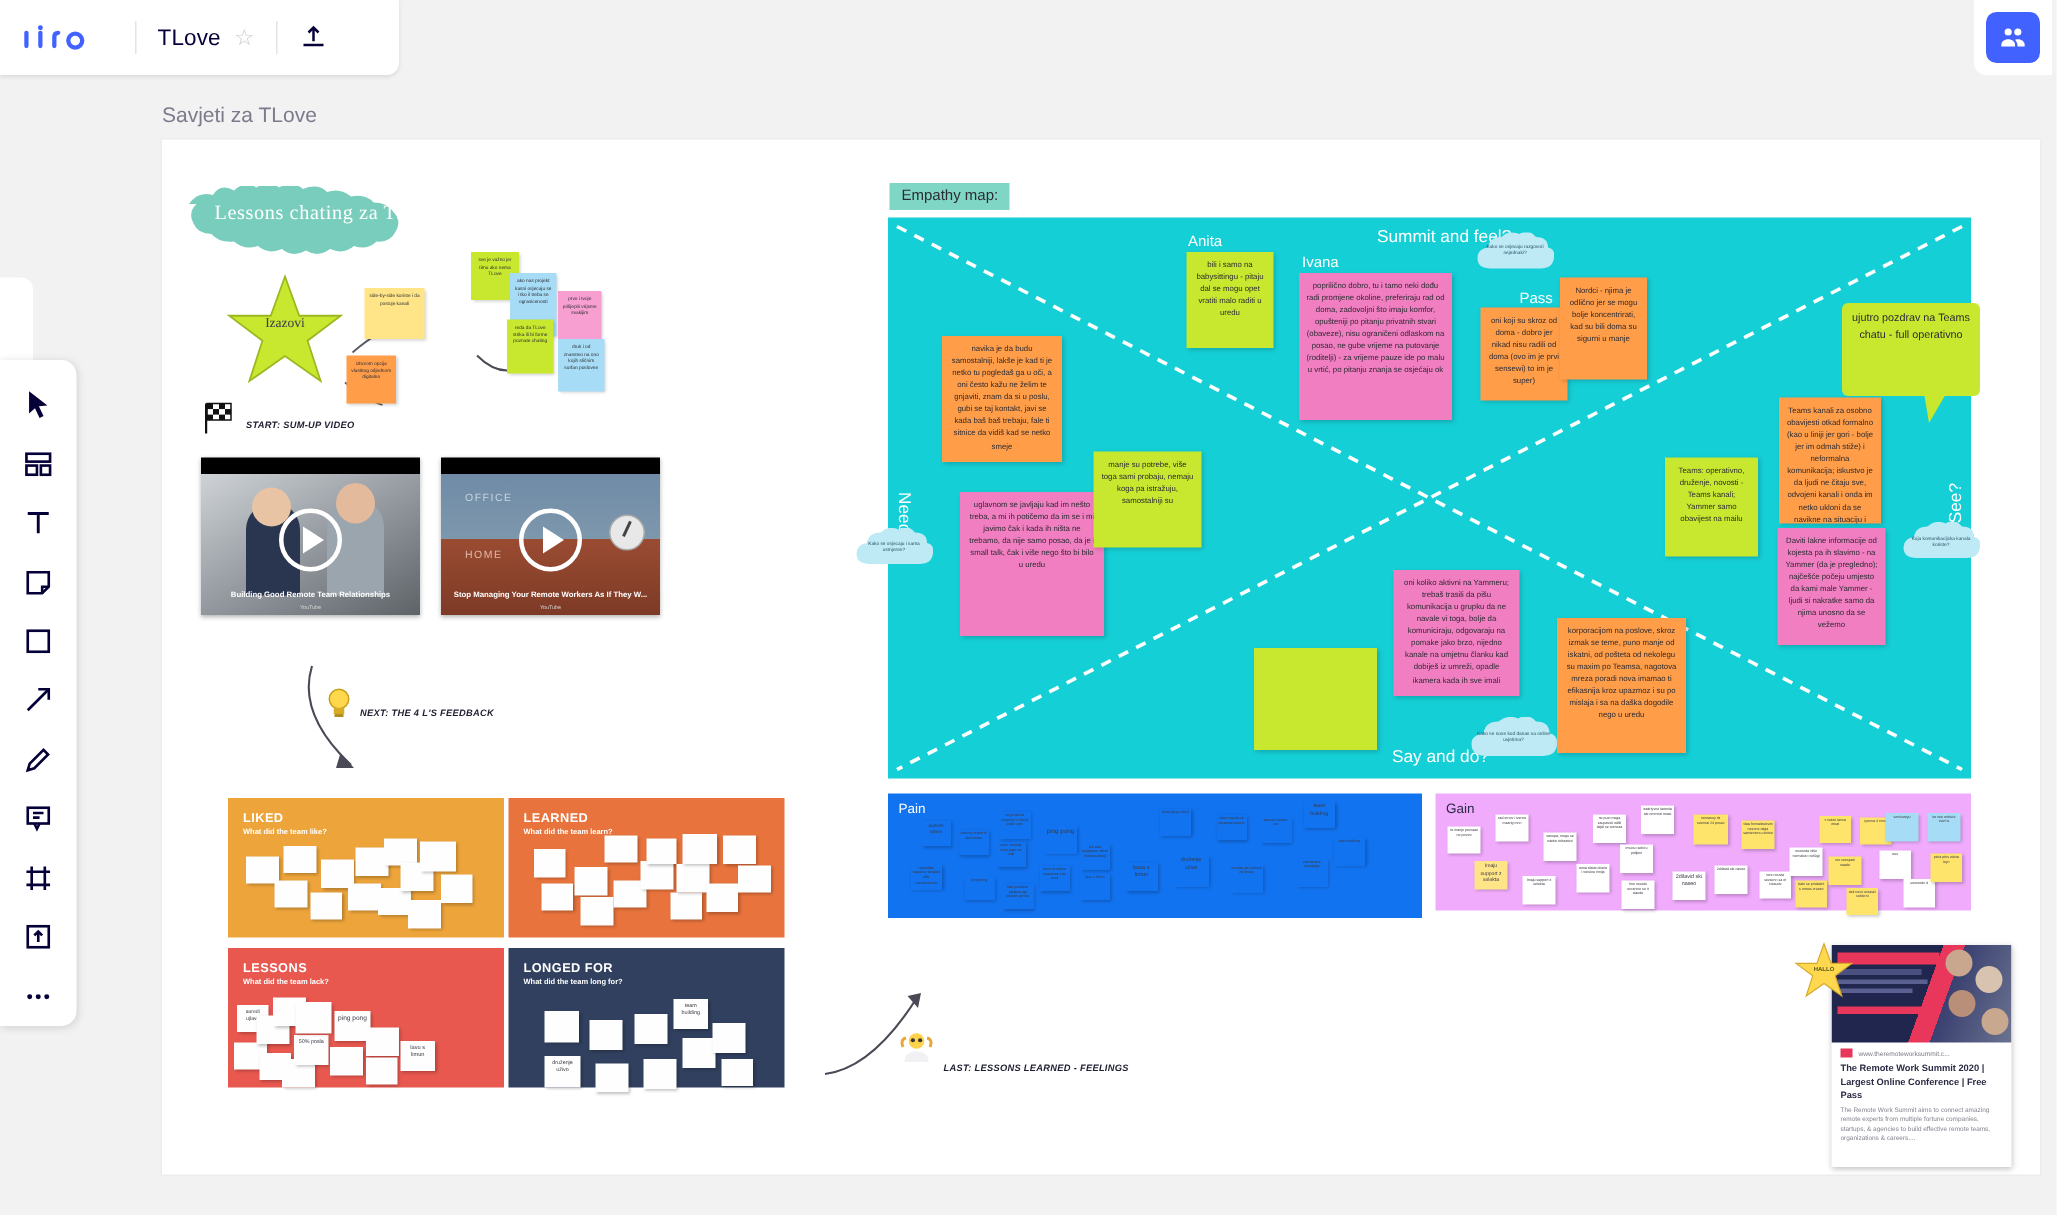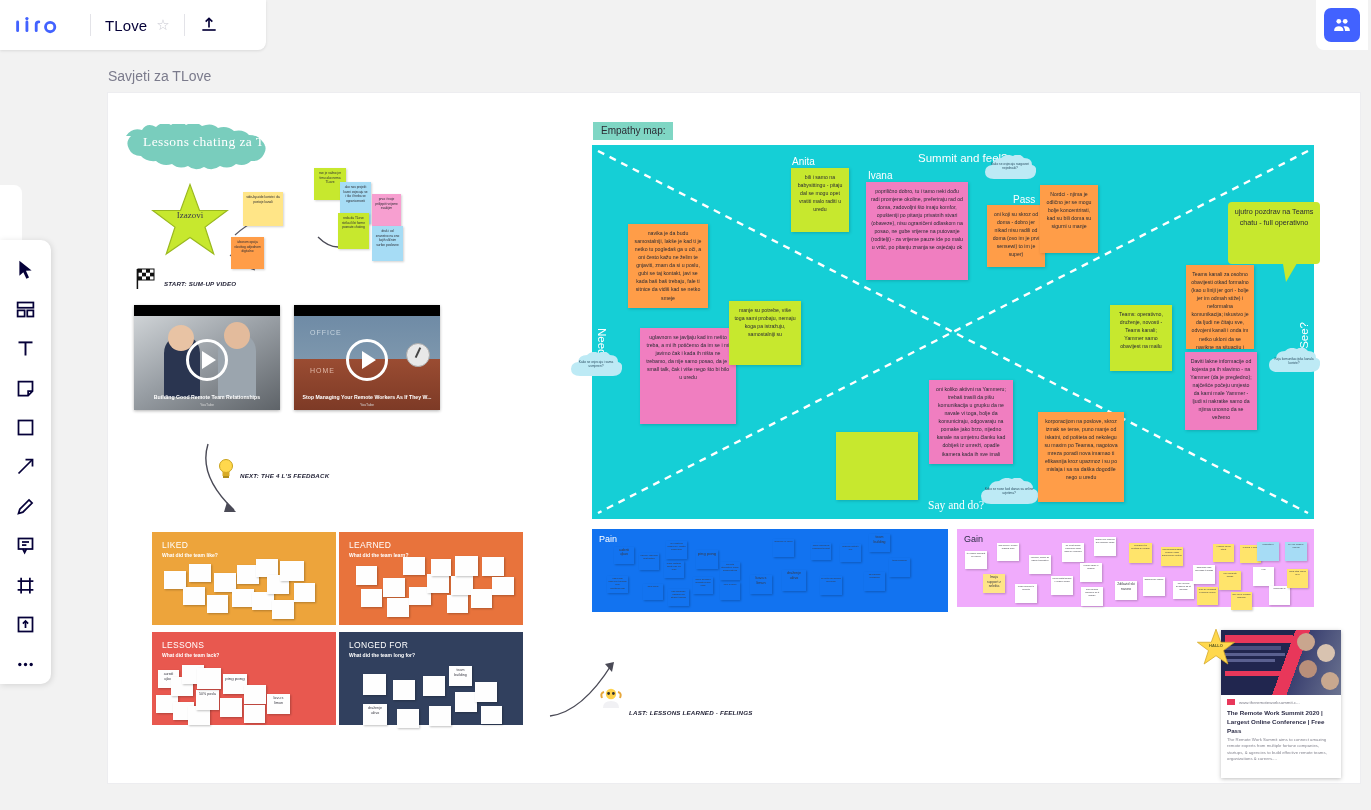--- a/index.html
+++ b/index.html
@@ -100,21 +100,21 @@
     color:#fff; font-size:5.2px; font-weight:bold; padding:0 4px;
     white-space:nowrap; overflow:hidden; text-overflow:ellipsis;
   }
   .video-sub {
     position:absolute; left:0; right:0; bottom:3px; text-align:center;
     color:#d8d8d8; font-size:3.6px;
   }
 
   
   .quad { position:absolute; }
-  .quad-title { position:absolute; left:10px; top:8px; font-size:8.5px; font-weight:normal;
+  .quad-title { position:absolute; left:10px; top:8px; font-size:8.5px; font-weight:bold;
                 color:#fff; letter-spacing:.3px;}
   .quad-sub  { position:absolute; left:10px; top:20px; font-size:5px; font-weight:bold; color:#fff;}
   .stickyw { position:absolute; background:#fefefe; box-shadow:1px 1px 2px rgba(0,0,0,.25);
              font-size:2.6px; line-height:1.4; color:#3a3a44; padding:2px; text-align:center;
              overflow:hidden;}
 
   
   #empathy-tag {
     position:absolute; left:593px; top:122px; background:#7fd6c4; color:#2b2b33;
     font-size:10px; padding:3px 8px 4px 8px;
@@ -449,21 +449,21 @@
 <div id="empathy">
   <svg class="diag" viewBox="0 0 722 374" preserveAspectRatio="none">
     <line x1="6" y1="6" x2="716" y2="368" stroke="#ffffff" stroke-width="2.4" stroke-dasharray="7 6"></line>
     <line x1="716" y1="6" x2="6" y2="368" stroke="#ffffff" stroke-width="2.4" stroke-dasharray="7 6"></line>
   </svg>
 </div>
 
 <div class="emp-lbl" style="left:918px;top:152px;">Summit and feel?</div>
 <div class="emp-lbl vert-lbl" style="left:596px;top:328px;">Need?</div>
 <div class="emp-lbl vert-lbl" style="left:1298px;top:322px;transform:rotate(180deg);">See?</div>
-<div class="emp-lbl" style="left:928px;top:499px;font-family:Liberation Serif, serif;">Say and do?</div>
+<div class="emp-lbl" style="left:928px;top:499px;">Say and do?</div>
 
 <div class="pname" style="left:792px;top:156px;">Anita</div>
 <div class="pname" style="left:868px;top:170px;">Ivana</div>
 <div class="pname" style="left:1013px;top:194px;">Pass</div>
 
 <svg class="cloud" style="left:984px;top:155px;width:52px;height:32px;">
   <path d="M10 24 q-9 0-9-7 q0-6 7-7 q1-7 9-7 q5-5 12-2 q6-4 11 2 q8 0 8 7 q5 1 4 7 q-1 7-9 7z" fill="#bdeaf5"></path>
   </svg>
 <div class="cloud-text" style="left:986px;top:162px;width:48px;">Kako se osjecaju razgovori nejednaki?</div>
 

